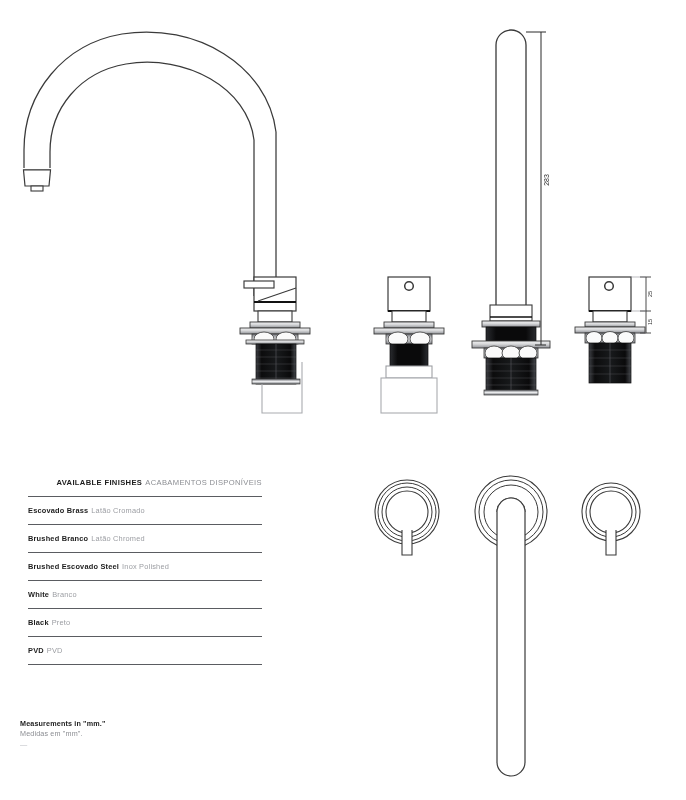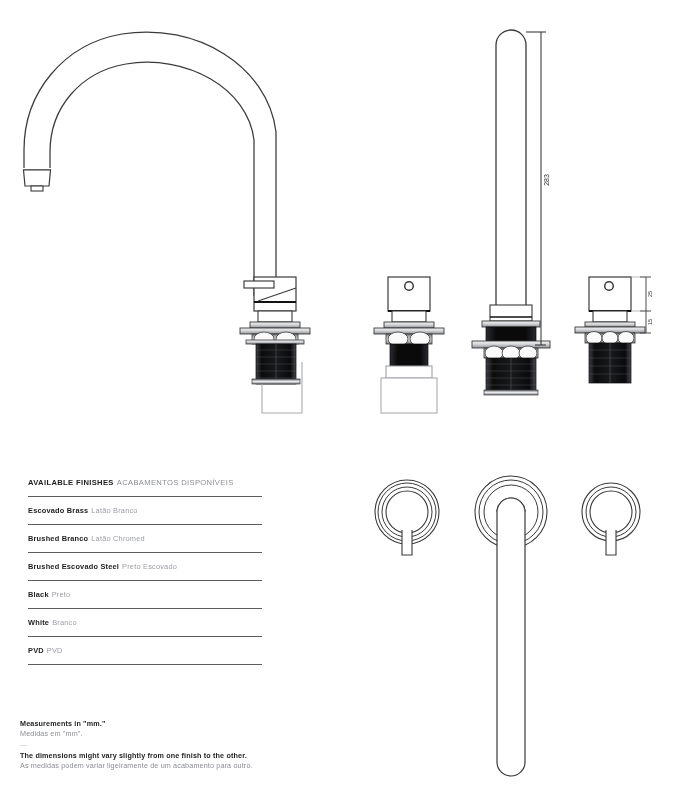--- a/index.html
+++ b/index.html
@@ -30,20 +30,21 @@
     position: absolute;
     left: 28px;
     top: 478px;
     width: 234px;
   }
   .finishes-title {
     font-size: 7.6px;
     letter-spacing: 0.35px;
     white-space: nowrap;
     margin-bottom: 9px;
+    text-align: right;
   }
   .finishes-title .en {
     font-weight: bold;
     color: #1d1d1d;
   }
   .finishes-title .pt {
     font-weight: normal;
     color: #8b8d92;
     margin-left: 3px;
   }
@@ -310,64 +311,60 @@
 </svg>
 
 <div class="finishes-panel">
 
   <div class="finishes-title">
     <span class="en">AVAILABLE FINISHES</span><span class="pt">ACABAMENTOS DISPONÍVEIS</span>
   </div>
 
   <div class="finish-row">
     <div class="finish-label">
-      <span class="en">Escovado Brass</span><span class="pt">Latão Branco</span>
+      <span class="en">Escovado Brass</span><span class="pt">Latão Cromado</span>
     </div>
   </div>
 
 
   <div class="finish-row">
     <div class="finish-label">
       <span class="en">Brushed Branco</span><span class="pt">Latão Chromed</span>
     </div>
   </div>
 
   <div class="finish-row">
     <div class="finish-label">
-      <span class="en">Brushed Escovado Steel</span><span class="pt">Preto Escovado</span>
+      <span class="en">Brushed Escovado Steel</span><span class="pt">Inox Polished</span>
+    </div>
+  </div>
+
+  <div class="finish-row">
+    <div class="finish-label">
+      <span class="en">White</span><span class="pt">Branco</span>
     </div>
   </div>
 
   <div class="finish-row">
     <div class="finish-label">
       <span class="en">Black</span><span class="pt">Preto</span>
-    </div>
-  </div>
-
-  <div class="finish-row">
-    <div class="finish-label">
-      <span class="en">White</span><span class="pt">Branco</span>
     </div>
   </div>
 
   <div class="finish-row">
     <div class="finish-label">
       <span class="en">PVD</span><span class="pt">PVD</span>
     </div>
   </div>
 
 </div>
 
 <div class="notes">
 
   <div class="note-block">
     <div class="note-en">Measurements in "mm."</div>
     <div class="note-pt">Medidas em "mm".</div>
   </div>
 
   <div class="note-sep">—</div>
 
-  <div class="note-block">
-    <div class="note-en">The dimensions might vary slightly from one finish to the other.</div>
-    <div class="note-pt">As medidas podem variar ligeiramente de um acabamento para outro.</div>
-  </div>
 
 </div>
 
 </body></html>

